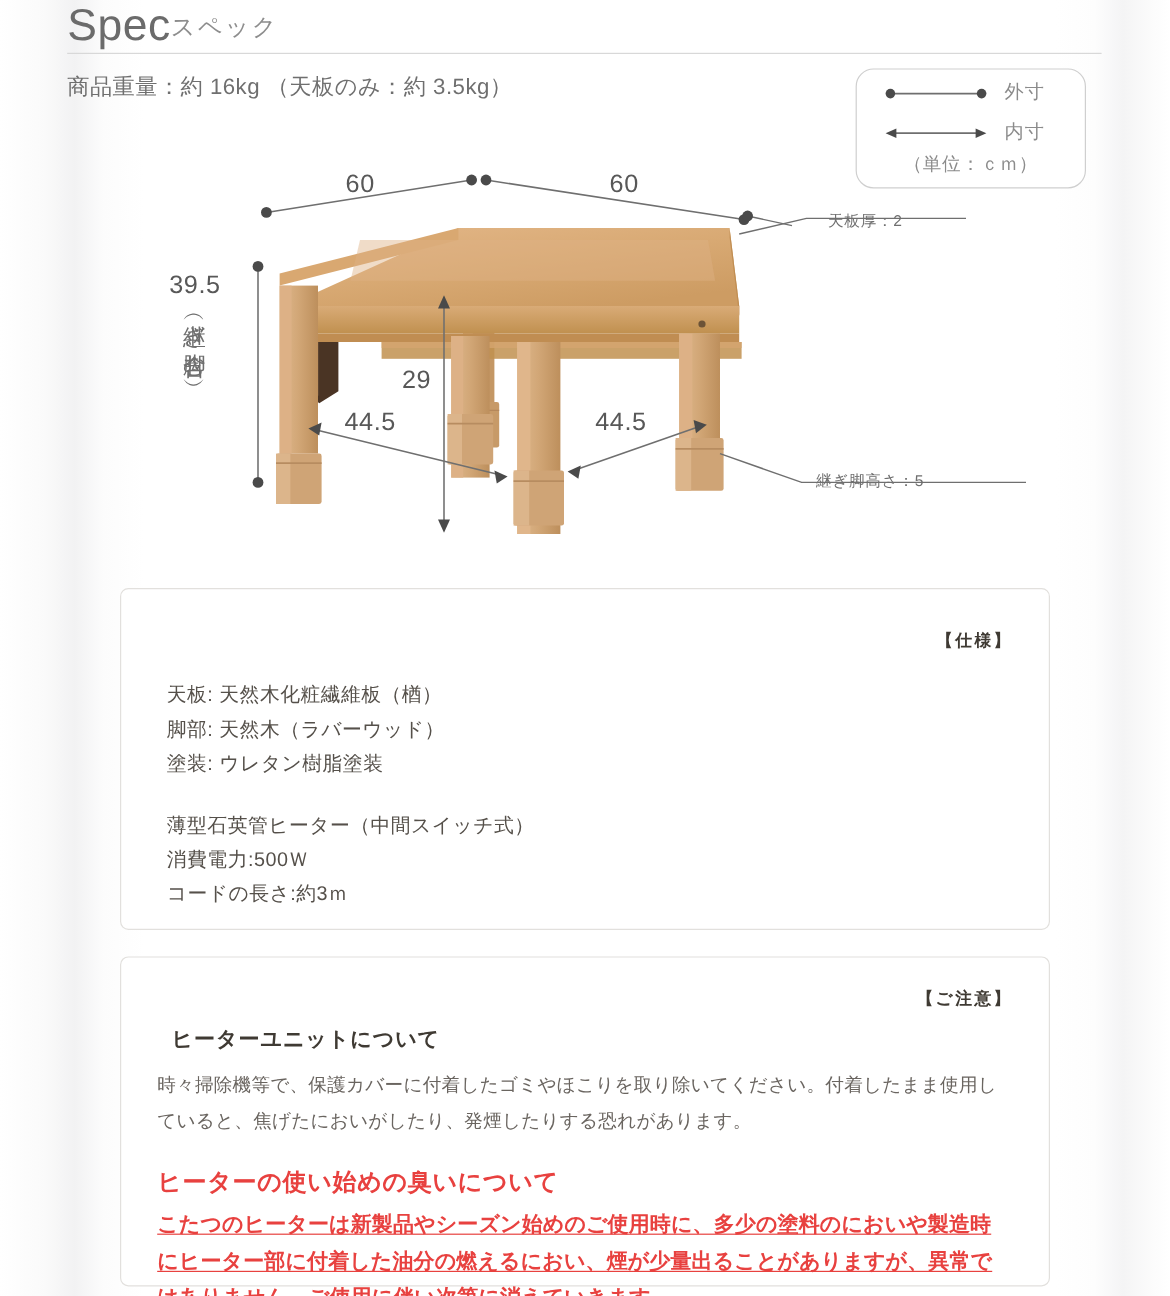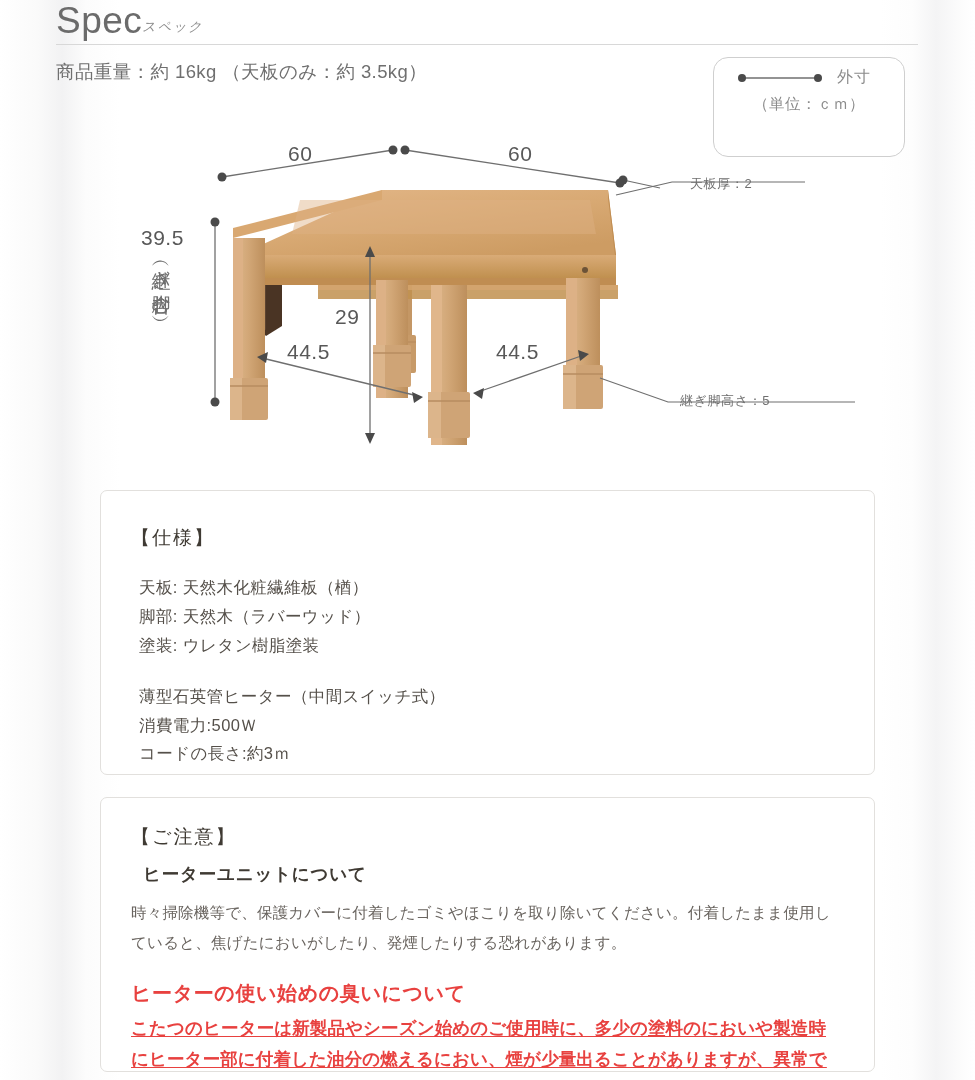--- a/index.html
+++ b/index.html
@@ -27,21 +27,21 @@
   .header-row {
     display: flex; align-items: flex-end; 
     border-bottom: 1px solid #d8d8d8;
     padding-bottom: 3px;
   }
   .spec-title {
     font-size: 37px; color: #6b6b6b; letter-spacing: 0.5px;
     font-weight: 400; line-height: 1.05;
   }
   .spec-title-jp {
-    font-size: 13px; color: #8d8d8d; padding-bottom: 5px; letter-spacing: 2px; font-style: italic;
+    font-size: 20px; color: #8d8d8d; padding-bottom: 5px; letter-spacing: 2px;
   }
   .weight-line {
     margin-top: 14px; font-size: 18.5px; color: #6f6f6f; letter-spacing: 0.4px;
   }
 
   
   .legend {
     position: absolute; left: 713px; top: 57px;
     width: 192px; height: 100px;
     border: 1px solid #cfcfcf; border-radius: 15px;
@@ -78,22 +78,23 @@
 
   
   .box {
     position: absolute; left: 100px; width: 775px;
     border: 1px solid #e2e0dd; border-radius: 7px; background: #ffffff;
   }
   .box-spec { top: 490px; height: 285px; }
   .box-caution { top: 797px; height: 275px; }
   .box-inner { padding: 34px 30px 0 30px; }
   .sec-heading {
-    font-size: 19px; font-weight: normal; color: #3f3a33; letter-spacing: 2px;
+    font-size: 14px; font-weight: bold; color: #3f3a33; letter-spacing: 2px;
     margin: 0 0 22px 0;
+    text-align: right;
   }
   .spec-list { margin: 0 0 0 8px; }
   .spec-list div {
     font-size: 16.5px; color: #55504a; line-height: 1.75; letter-spacing: 0.4px;
   }
   .spec-gap { height: 22px; }
   .sub-heading {
     font-size: 17.5px; font-weight: bold; color: #3f3a33;
     letter-spacing: 0.8px; margin: 0 0 12px 12px;
   }
@@ -131,20 +132,30 @@
   <div class="legend">
     <div class="legend-row">
       <span>
         <svg width="88" height="14" viewBox="0 0 88 14">
           <line x1="6" y1="7" x2="82" y2="7" stroke="#6f6f6f" stroke-width="1.4"></line>
           <circle cx="6" cy="7" r="4" fill="#4a4a4a"></circle>
           <circle cx="82" cy="7" r="4" fill="#4a4a4a"></circle>
         </svg>
       </span>
       <span class="legend-label">外寸</span>
+    </div>
+    <div class="legend-row">
+      <span>
+        <svg width="88" height="14" viewBox="0 0 88 14">
+          <line x1="6" y1="7" x2="82" y2="7" stroke="#6f6f6f" stroke-width="1.4"></line>
+          <polygon points="2,7 11,3 11,11" fill="#4a4a4a"></polygon>
+          <polygon points="86,7 77,3 77,11" fill="#4a4a4a"></polygon>
+        </svg>
+      </span>
+      <span class="legend-label">内寸</span>
     </div>
     <div class="legend-unit">（単位：ｃｍ）</div>
   </div>
 
   <div class="diagram">
 
     <svg class="svg-layer" width="975" height="340" viewBox="0 0 975 340">
       <defs>
         <linearGradient id="topG" x1="0" y1="0" x2="0.7" y2="1">
           <stop offset="0%" stop-color="#e3b789"></stop>

